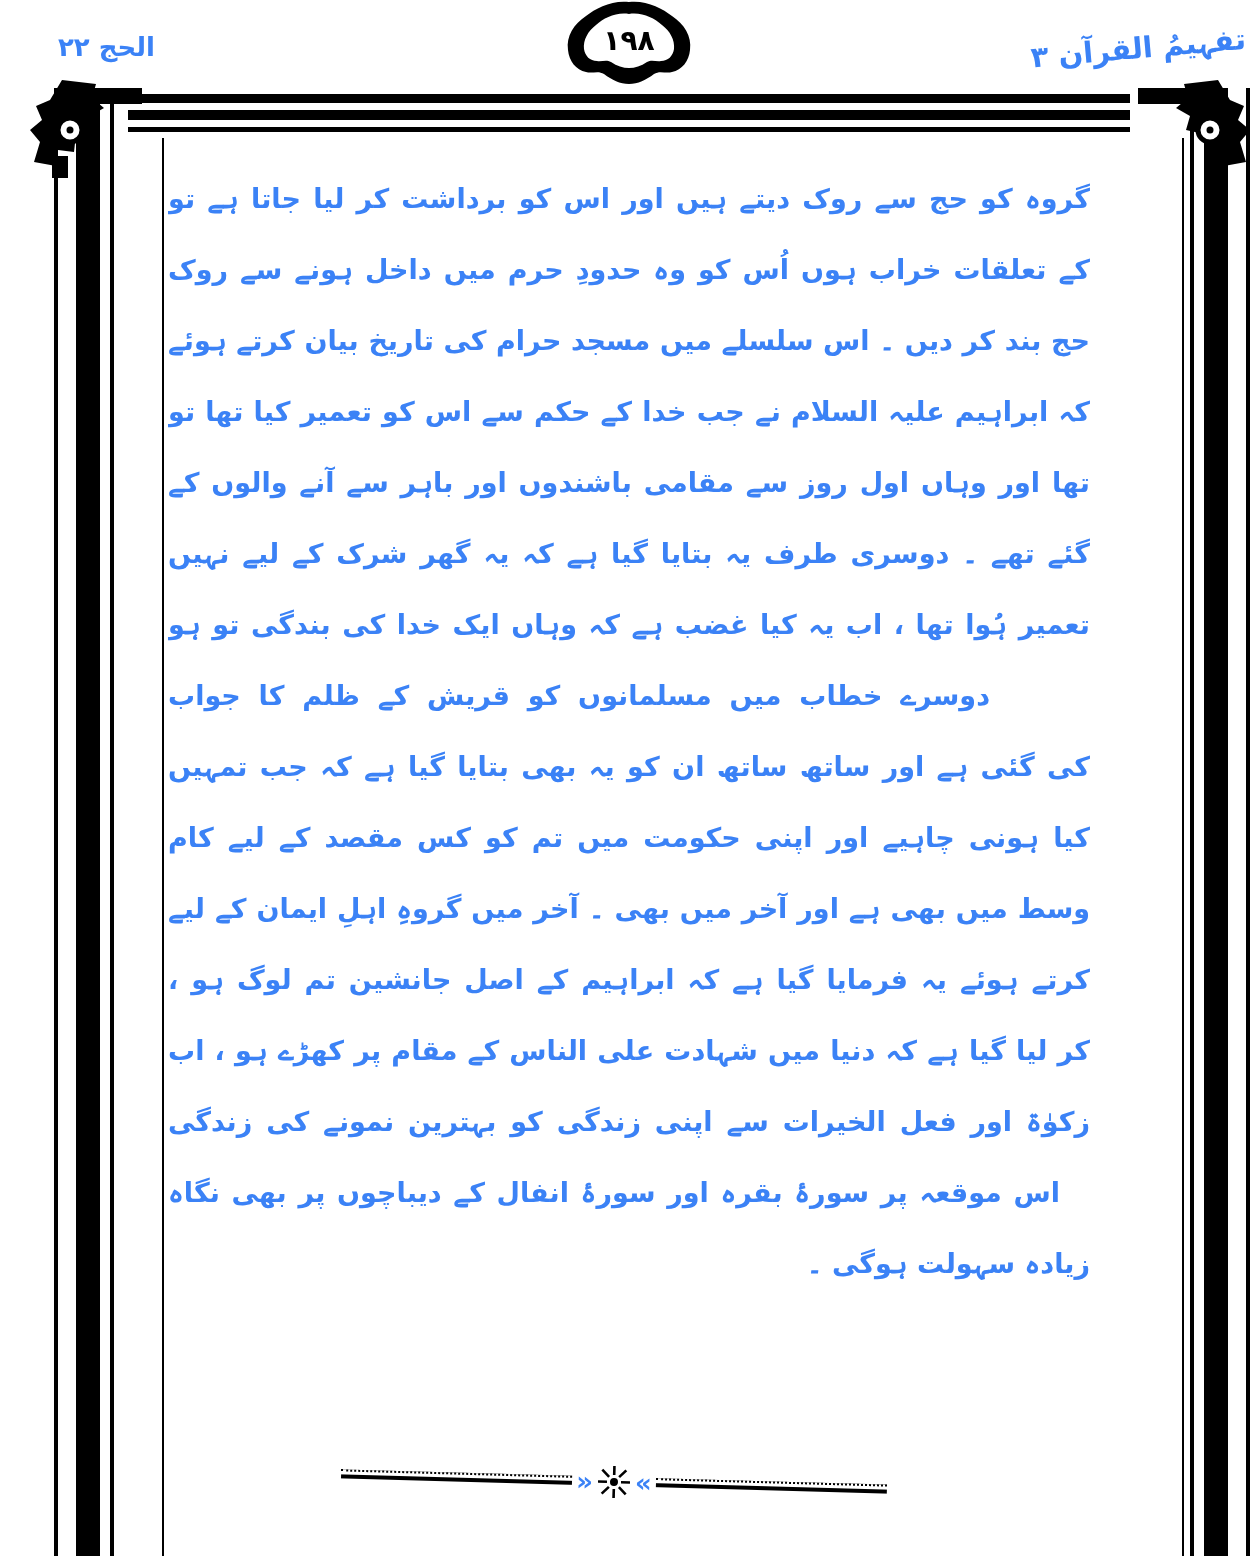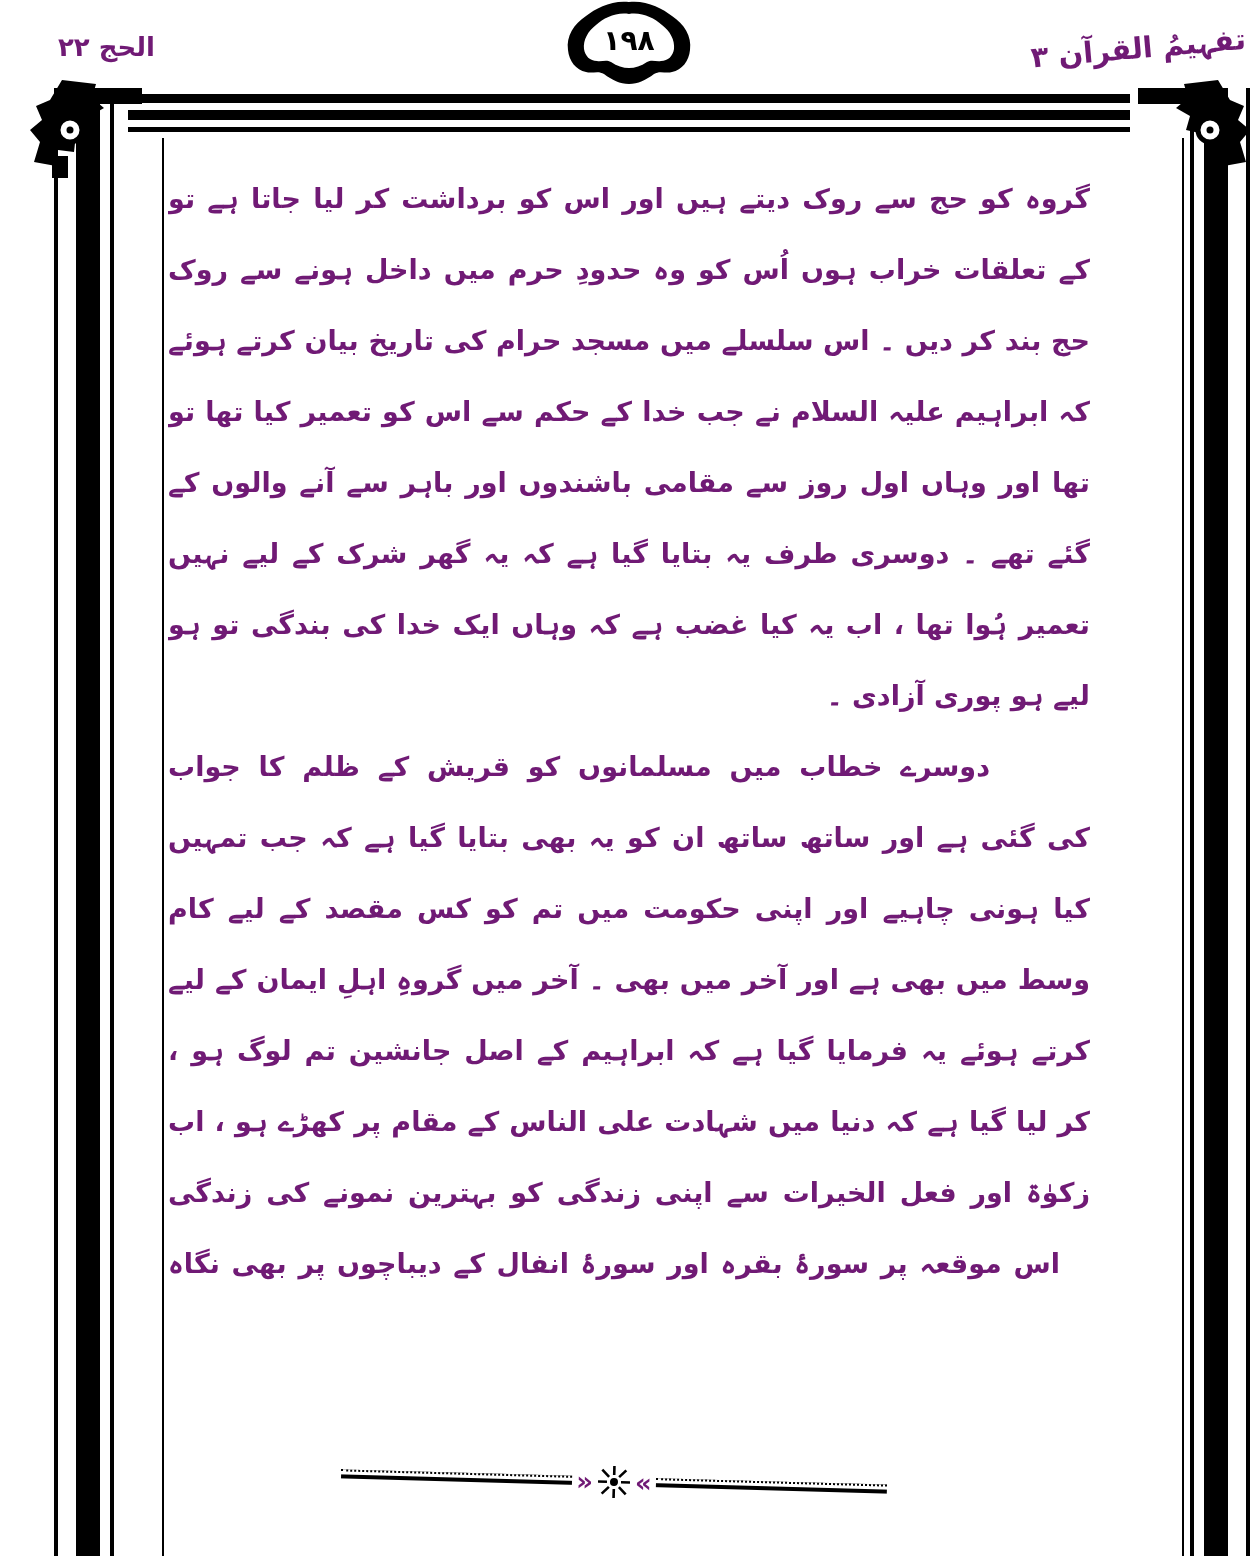--- a/index.html
+++ b/index.html
@@ -1,21 +1,21 @@
 <!DOCTYPE html>
 <html lang="ur" dir="rtl"><head>
 <meta charset="utf-8">
 <style>
   html,body{margin:0;padding:0;background:#e8e8e8;}
   .page{
     position:relative;
     width:1258px;height:1556px;
     margin:0 auto;
     background:#ffffff;
-    color:#701a75;
+    color:#3b82f6;
     font-family:"DejaVu Sans", sans-serif;
     overflow:hidden;
   }
   
   .book-title{
     position:absolute; top:30px; right:12px; width:190px;
     font-size:29px; font-weight:bold; text-align:left;
     transform:rotate(-5deg);
     direction:rtl; white-space:nowrap;
   }
@@ -103,29 +103,29 @@
   </svg>
 
   <div class="text-block">
     <div class="line l-just">گروہ کو حج سے روک دیتے ہیں اور اس کو برداشت کر لیا جاتا ہے تو کیا بعید ہے کہ کل جس سے بھی اُن</div>
     <div class="line l-just">کے تعلقات خراب ہوں اُس کو وہ حدودِ حرم میں داخل ہونے سے روک دیں اور اس کا عمرہ و</div>
     <div class="line l-just">حج بند کر دیں ۔ اس سلسلے میں مسجد حرام کی تاریخ بیان کرتے ہوئے ایک طرف یہ بتایا گیا ہے</div>
     <div class="line l-just">کہ ابراہیم علیہ السلام نے جب خدا کے حکم سے اس کو تعمیر کیا تھا تو سب لوگوں کو حج کا اذنِ عام دیا</div>
     <div class="line l-just">تھا اور وہاں اول روز سے مقامی باشندوں اور باہر سے آنے والوں کے حقوق یکساں قرار دیے</div>
     <div class="line l-just">گئے تھے ۔ دوسری طرف یہ بتایا گیا ہے کہ یہ گھر شرک کے لیے نہیں بلکہ خدائے واحد کی بندگی کے لیے</div>
     <div class="line l-just">تعمیر ہُوا تھا ، اب یہ کیا غضب ہے کہ وہاں ایک خدا کی بندگی تو ہو ممنوع اور بتوں کی پرستش کے</div>
-    <div class="line l-end">لیے ہو پوری آزادی ۔</div>
     <div class="line l-just ind-lg">دوسرے خطاب میں مسلمانوں کو قریش کے ظلم کا جواب طاقت سے دینے کی اجازت عطا</div>
     <div class="line l-just">کی گئی ہے اور ساتھ ساتھ ان کو یہ بھی بتایا گیا ہے کہ جب تمہیں اقتدار حاصل ہو تو تمہاری روش</div>
     <div class="line l-just">کیا ہونی چاہیے اور اپنی حکومت میں تم کو کس مقصد کے لیے کام کرنا چاہیے ۔ یہ مضمون سورہ کے</div>
     <div class="line l-just">وسط میں بھی ہے اور آخر میں بھی ۔ آخر میں گروہِ اہلِ ایمان کے لیے «مسلم» کے نام کا باقاعدہ اعلان</div>
     <div class="line l-just">کرتے ہوئے یہ فرمایا گیا ہے کہ ابراہیم کے اصل جانشین تم لوگ ہو ، تمہیں اس خدمت کے لیے منتخب</div>
     <div class="line l-just">کر لیا گیا ہے کہ دنیا میں شہادت علی الناس کے مقام پر کھڑے ہو ، اب تمہیں اقامتِ صلوٰۃ ، ایتائے</div>
     <div class="line l-just">زکوٰۃ اور فعل الخیرات سے اپنی زندگی کو بہترین نمونے کی زندگی بنانا چاہیے اور اللہ کے اعتماد پر اعلائے</div>
     <div class="line l-just ind-sm">اس موقعہ پر سورۂ بقرہ اور سورۂ انفال کے دیباچوں پر بھی نگاہ ڈال لی جائے تو سمجھنے میں</div>
+    <div class="line l-end">زیادہ سہولت ہوگی ۔</div>
   </div>
 
   <div class="divider">
     <div class="div-line"></div>
     <span class="div-chev">»</span>
     <svg class="div-star" viewBox="0 0 34 34" aria-hidden="true">
       <g stroke="#000" stroke-width="2.6">
         <line x1="17" y1="1" x2="17" y2="10"></line>
         <line x1="17" y1="24" x2="17" y2="33"></line>
         <line x1="1" y1="17" x2="10" y2="17"></line>

